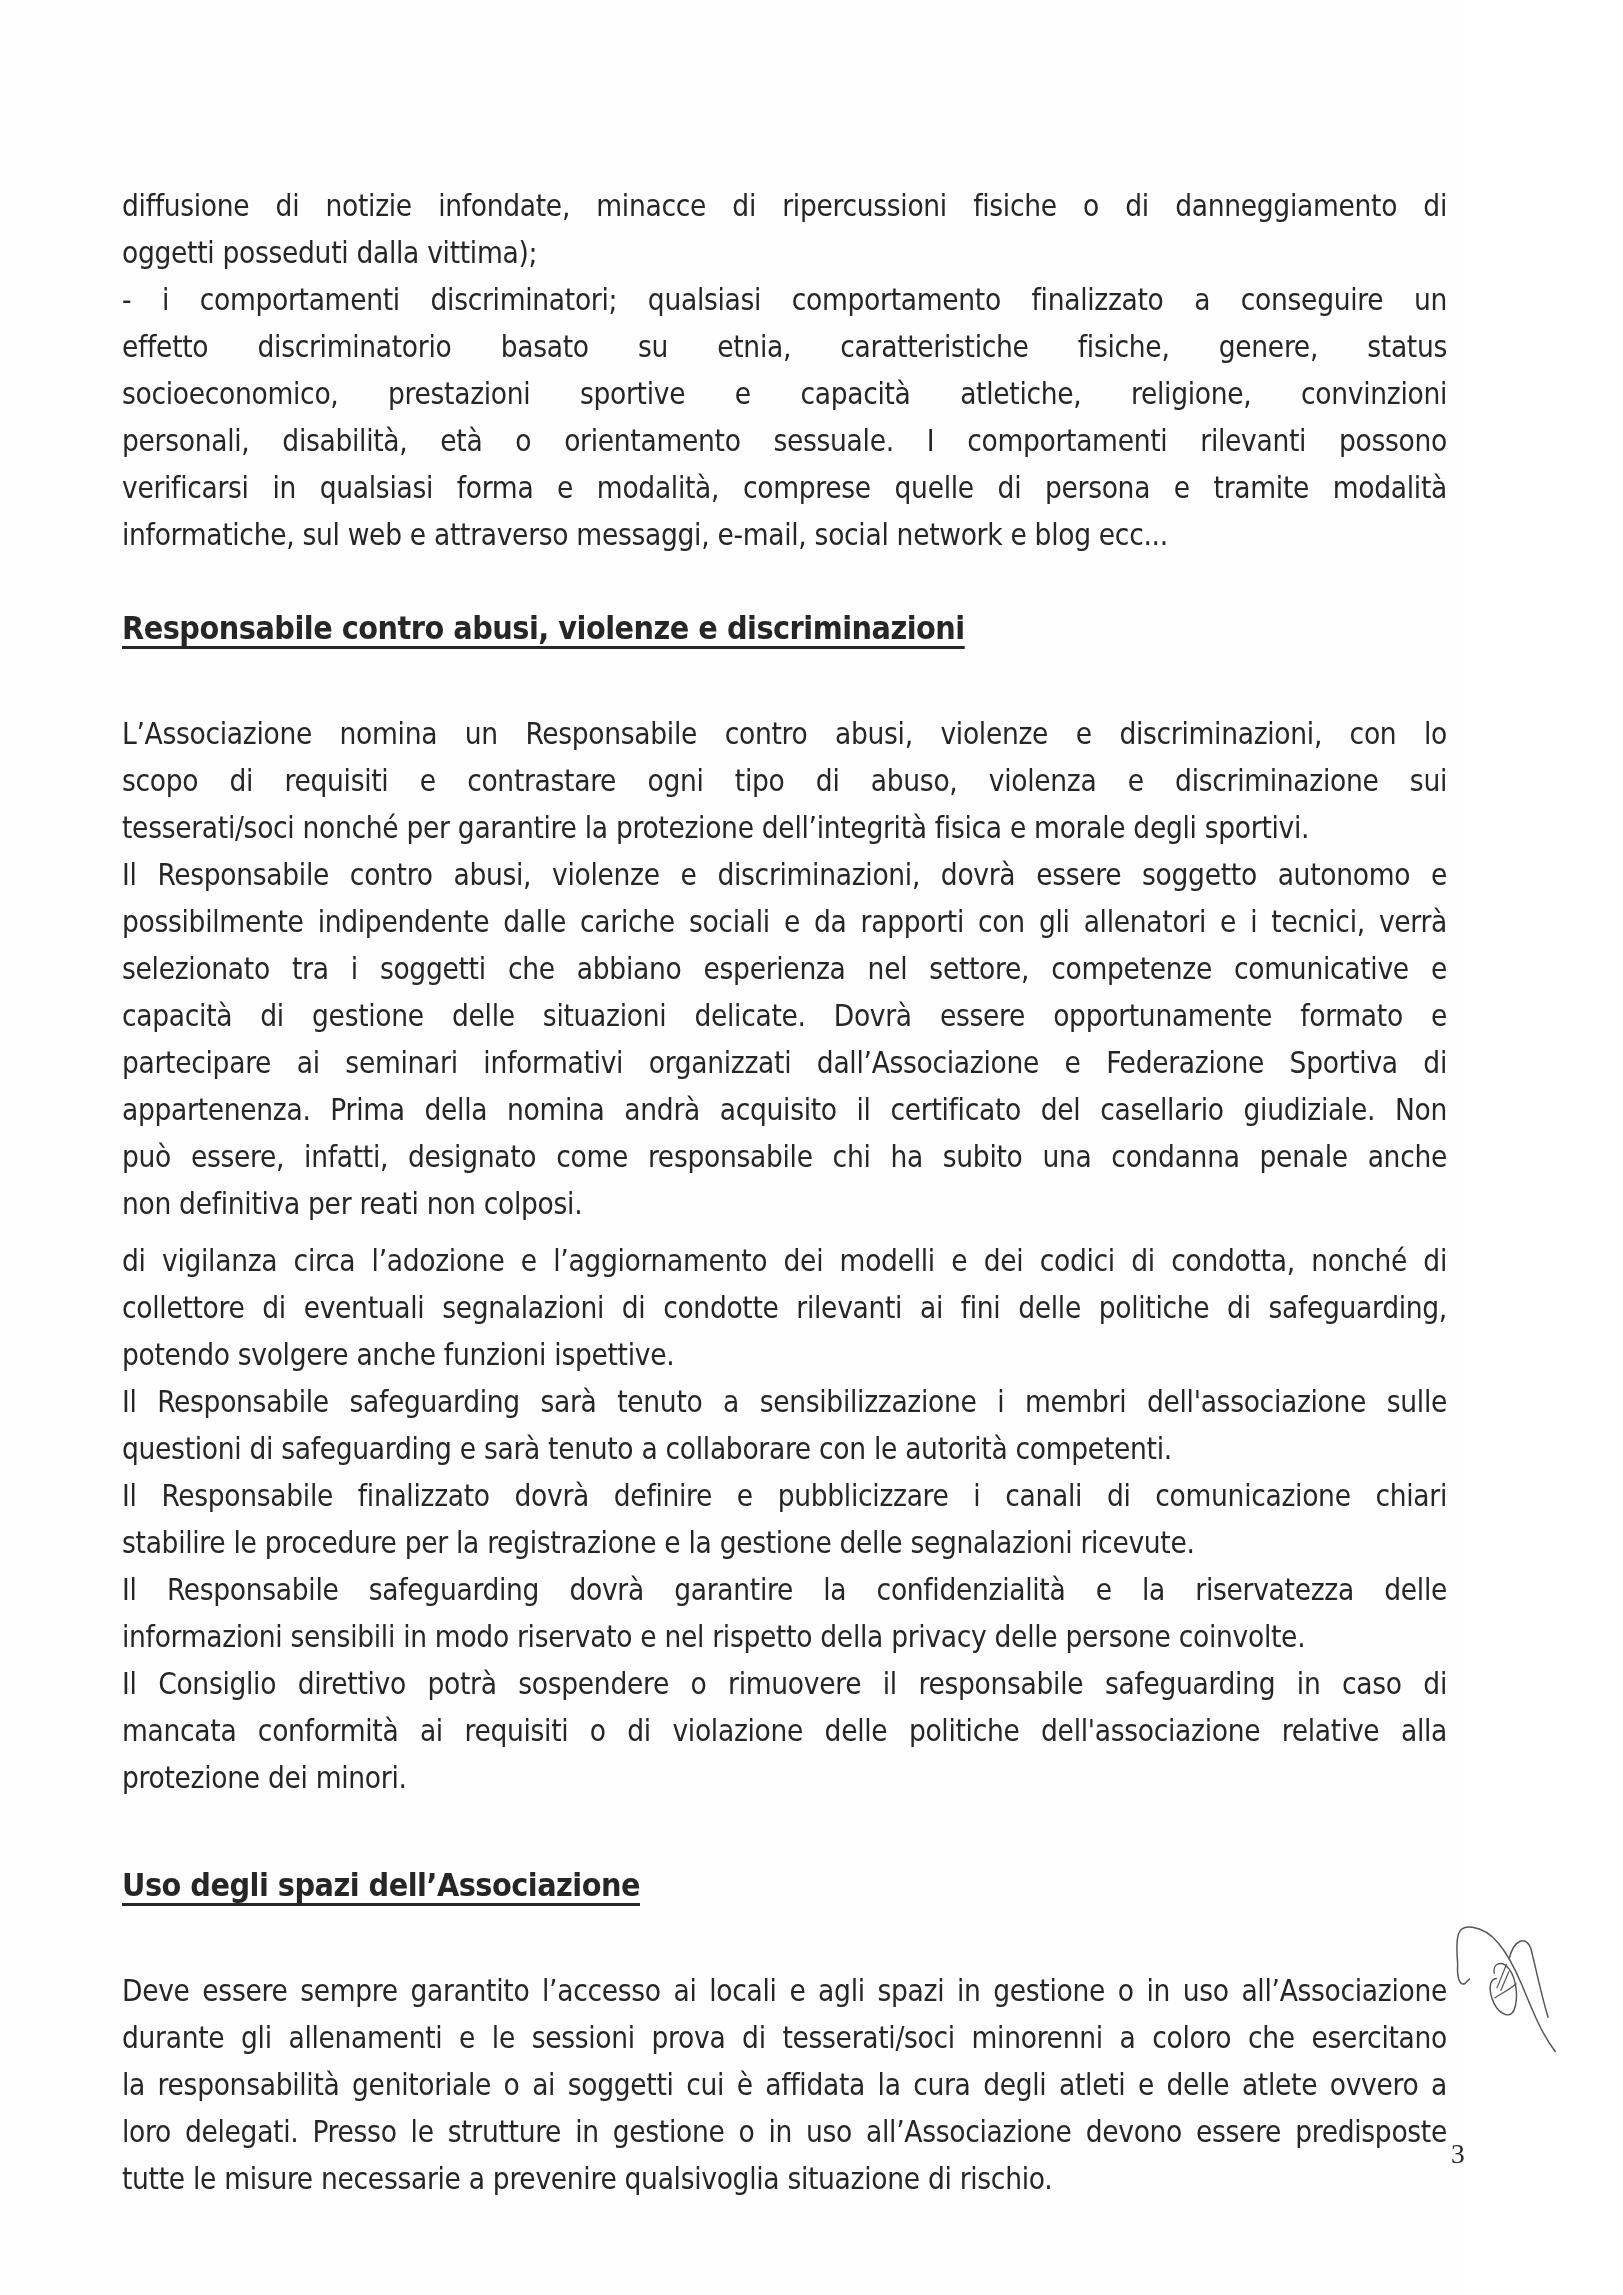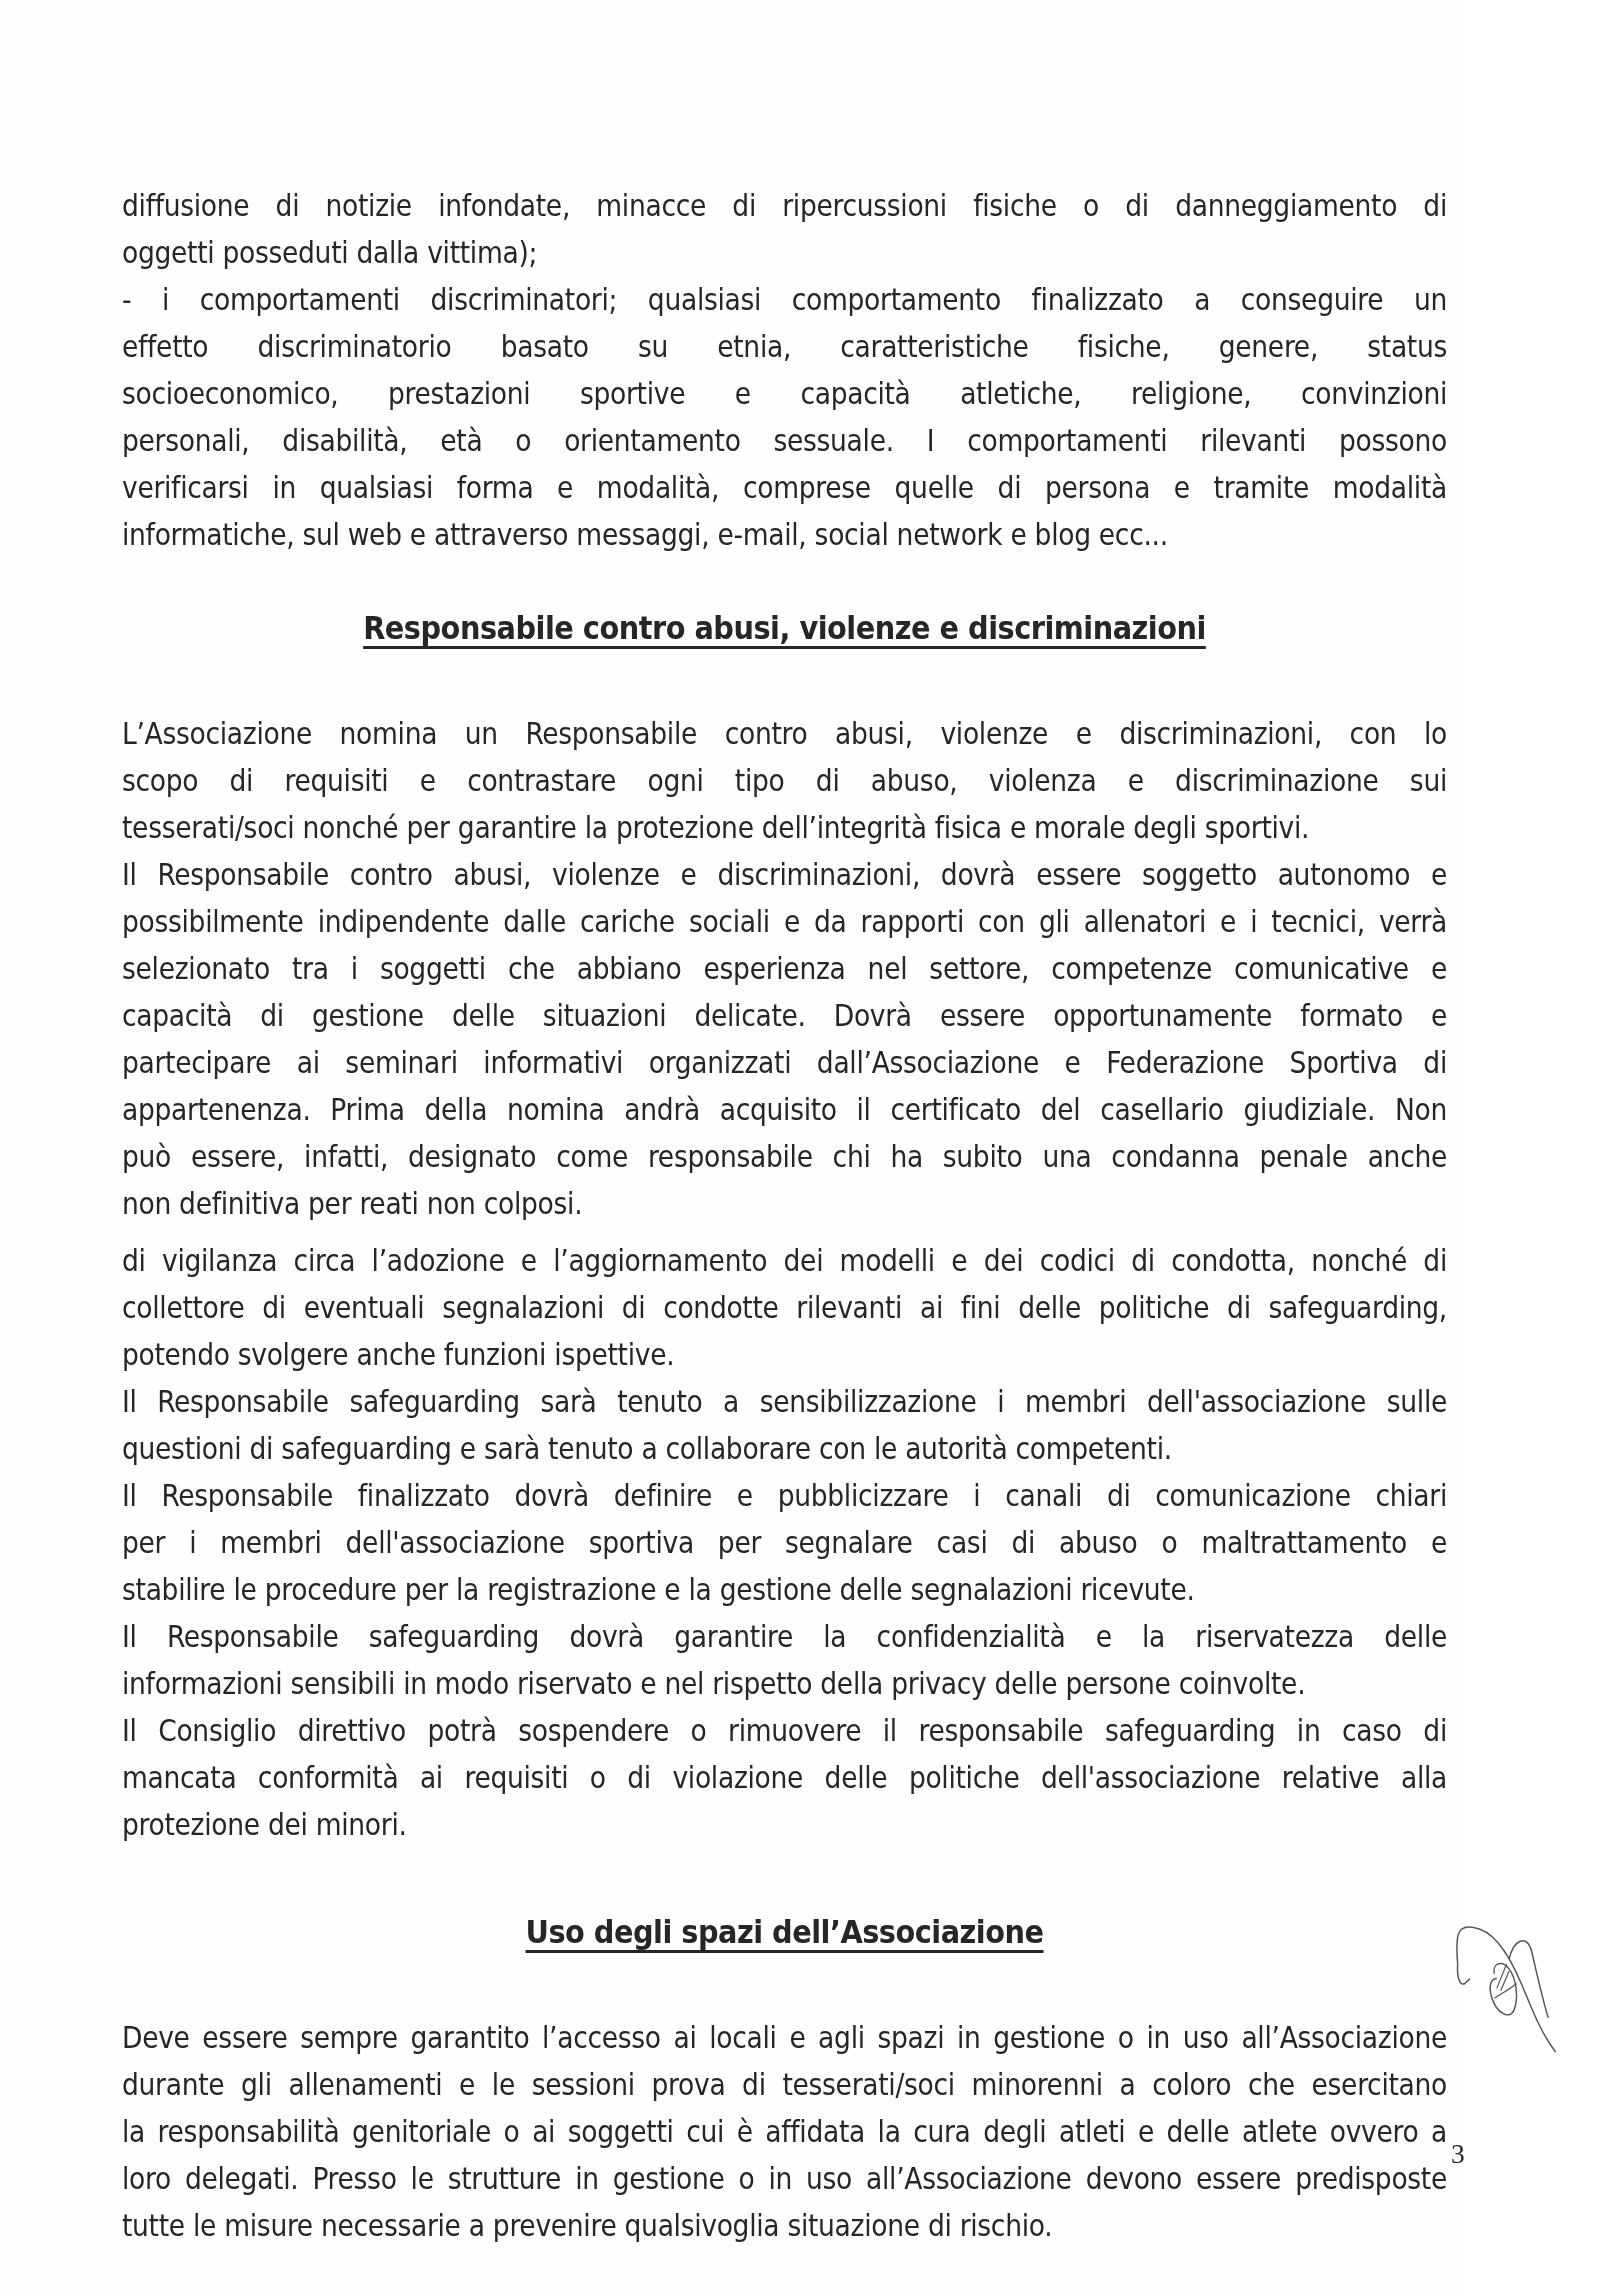--- a/index.html
+++ b/index.html
@@ -39,21 +39,20 @@
     .para span.line {
       display: block;
       text-align: justify;
       text-align-last: justify;
       white-space: nowrap;
     }
     .para span.line.last {
       text-align-last: left;
     }
     .heading {
-      text-align: center;
       font-weight: bold;
       font-size: 32px;
       line-height: 44px;
       margin: 0;
       letter-spacing: -0.5px;
     }
     .heading span {
       text-decoration: underline;
       text-decoration-thickness: 2.9px;
       text-underline-offset: 6.9px;
@@ -111,21 +110,20 @@
           <span class="line">può essere, infatti, designato come responsabile chi ha subito una condanna penale anche</span>
           <span class="line last">non definitiva per reati non colposi.</span>
         </p>
         <p class="para" style="margin-top: 9.8px;">
           <span class="line">di vigilanza circa l’adozione e l’aggiornamento dei modelli e dei codici di condotta, nonché di</span>
           <span class="line">collettore di eventuali segnalazioni di condotte rilevanti ai fini delle politiche di safeguarding,</span>
           <span class="line last">potendo svolgere anche funzioni ispettive.</span>
           <span class="line">Il Responsabile safeguarding sarà tenuto a sensibilizzazione i membri dell'associazione sulle</span>
           <span class="line last">questioni di safeguarding e sarà tenuto a collaborare con le autorità competenti.</span>
           <span class="line">Il Responsabile finalizzato dovrà definire e pubblicizzare i canali di comunicazione chiari</span>
-          <span class="line">per i membri dell'associazione sportiva per segnalare casi di abuso o maltrattamento e</span>
           <span class="line last">stabilire le procedure per la registrazione e la gestione delle segnalazioni ricevute.</span>
           <span class="line">Il Responsabile safeguarding dovrà garantire la confidenzialità e la riservatezza delle</span>
           <span class="line last">informazioni sensibili in modo riservato e nel rispetto della privacy delle persone coinvolte.</span>
           <span class="line">Il Consiglio direttivo potrà sospendere o rimuovere il responsabile safeguarding in caso di</span>
           <span class="line">mancata conformità ai requisiti o di violazione delle politiche dell'associazione relative alla</span>
           <span class="line last">protezione dei minori.</span>
         </p>
       </div>
 
     <h2 class="heading h2">

